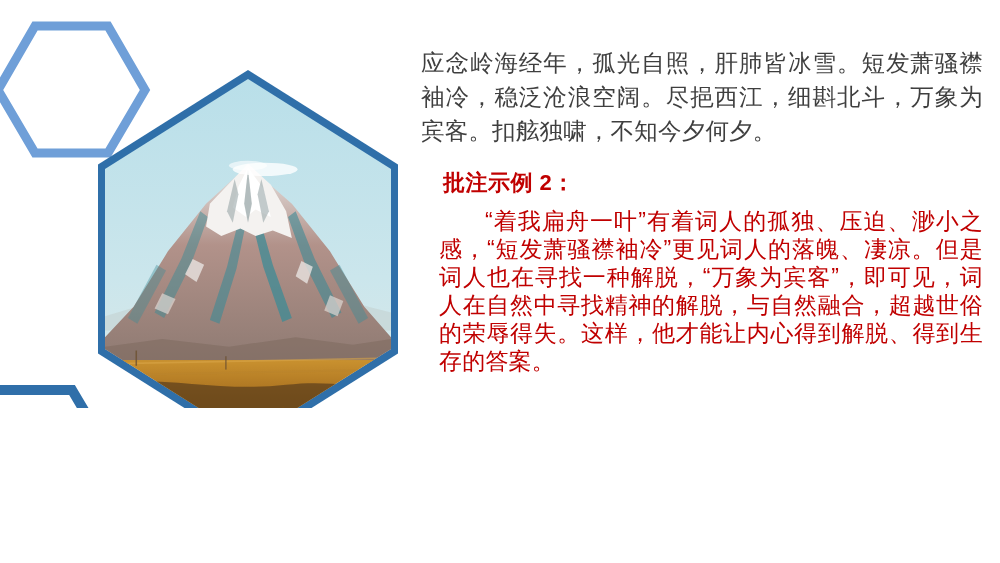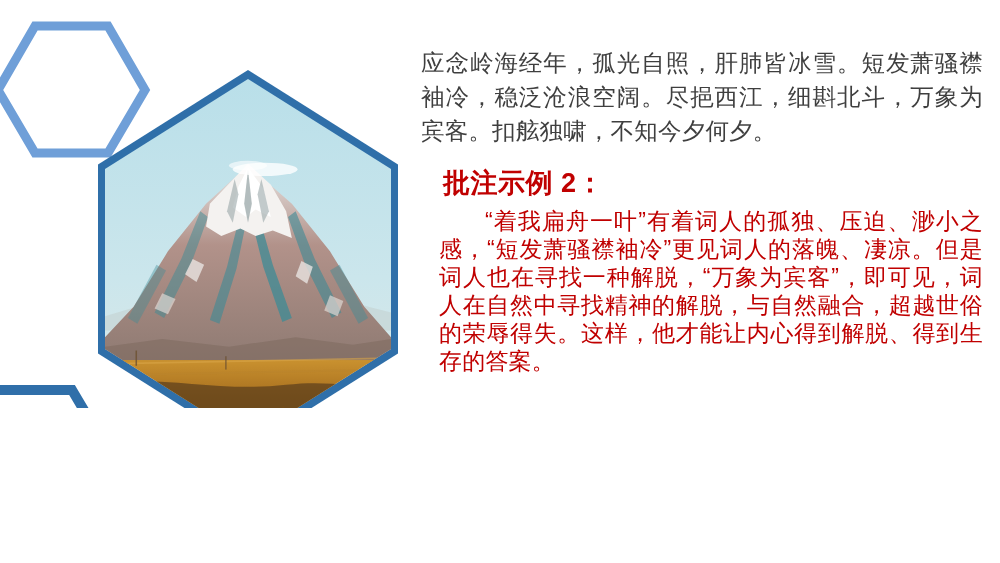--- a/index.html
+++ b/index.html
@@ -65,21 +65,21 @@
     color: #3f3f3f;
     font-size: 23.5px;
     line-height: 34px;
     letter-spacing: 0.2px;
     text-align: justify;
     margin: 0;
   }
   .annotation-heading {
     color: #c00000;
     font-weight: bold;
-    font-size: 27px;
+    font-size: 22px;
     line-height: 26px;
     margin: 22px 0 0 22px;
     letter-spacing: 0.5px;
   }
   .annotation-body {
     color: #c00000;
     font-size: 23px;
     line-height: 28px;
     margin: 11px 0 0 18px;
     text-indent: 2em;

